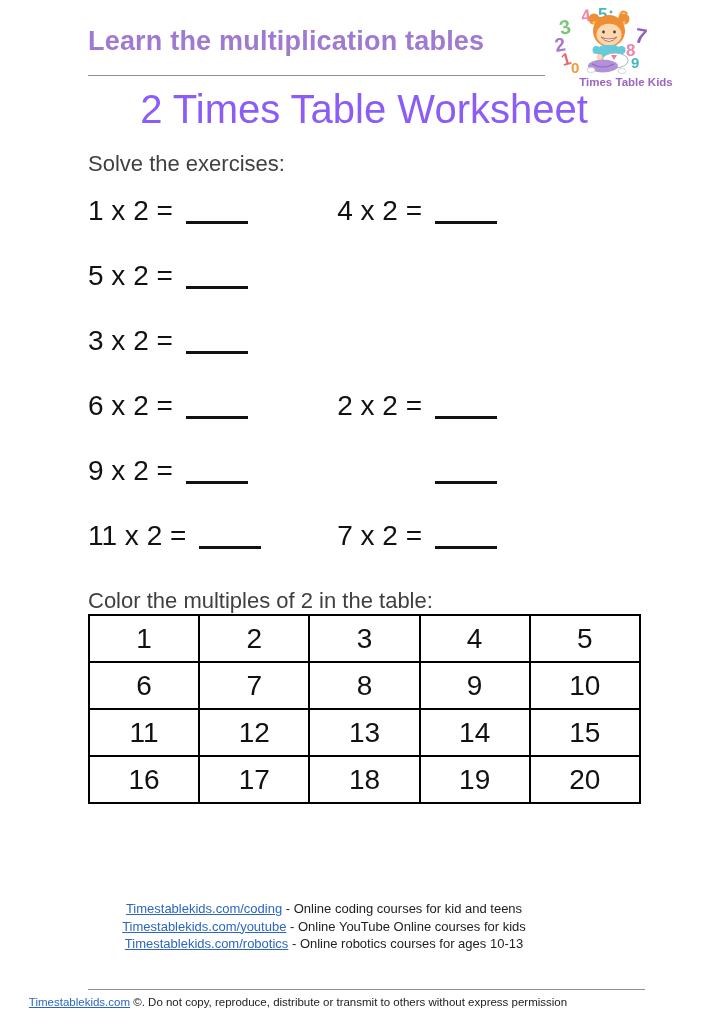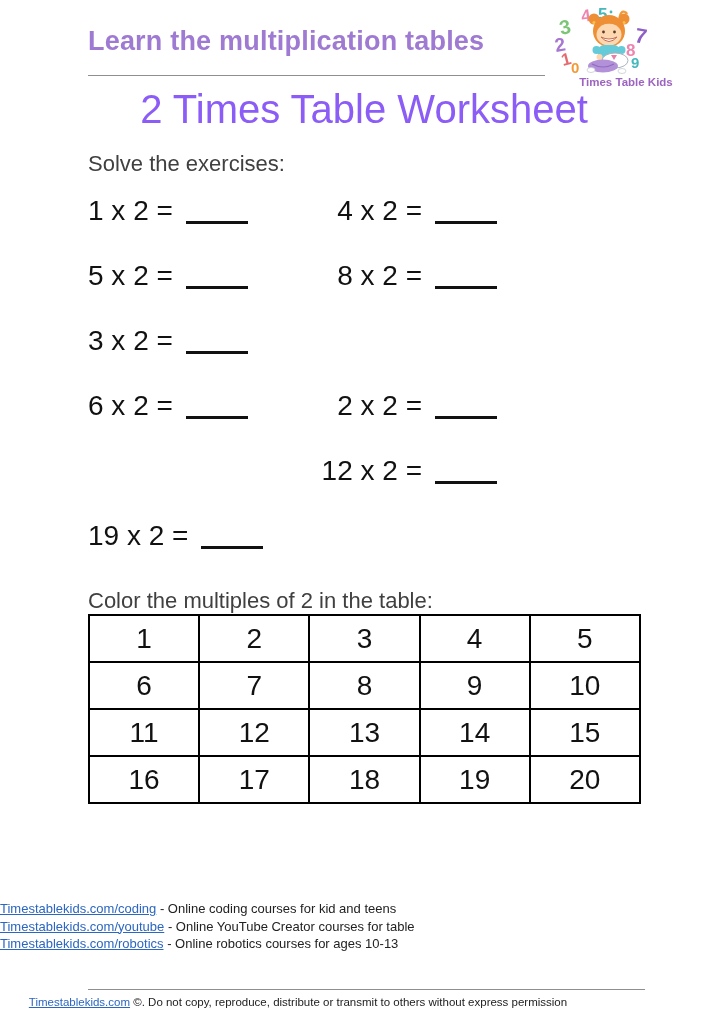--- a/index.html
+++ b/index.html
@@ -89,20 +89,21 @@
     font-size: 28px;
     padding: 0;
     background: #fff;
   }
 
   
   .links {
     position: absolute;
     left: 0; top: 900px;
     width: 648px;
+    text-align: center;
     font-size: 13px;
     line-height: 17.5px;
     color: #222;
   }
   .links a, .copyright a {
     color: var(--link, #2b66c2);
     text-decoration: underline;
     cursor: pointer;
   }
   .rule-bottom {
@@ -176,34 +177,35 @@
 
   <div class="section-label label-solve">Solve the exercises:</div>
 
   <div class="exercises">
     <div class="ex-row">
       <span class="ex-left"><span>1 x 2 =</span><span class="blank"></span></span>
       <span class="ex-right"><span>4 x 2 =</span><span class="blank"></span></span>
     </div>
     <div class="ex-row">
       <span class="ex-left"><span>5 x 2 =</span><span class="blank"></span></span>
-      <span class="ex-right"><span>8 x 2 =</span><span class="blank"></span></span>
     </div>
     <div class="ex-row">
       <span class="ex-left"><span>3 x 2 =</span><span class="blank"></span></span>
     </div>
     <div class="ex-row">
       <span class="ex-left"><span>6 x 2 =</span><span class="blank"></span></span>
       <span class="ex-right"><span>2 x 2 =</span><span class="blank"></span></span>
     </div>
     <div class="ex-row">
-      <span class="ex-right"><span>12 x 2 =</span><span class="blank"></span></span>
-    </div>
-    <div class="ex-row">
-      <span class="ex-left"><span>19 x 2 =</span><span class="blank"></span></span>
+      <span class="ex-left"><span>9 x 2 =</span><span class="blank"></span></span>
+      <span class="ex-right"><span class="blank"></span></span>
+    </div>
+    <div class="ex-row">
+      <span class="ex-left"><span>11 x 2 =</span><span class="blank"></span></span>
+      <span class="ex-right"><span>7 x 2 =</span><span class="blank"></span></span>
     </div>
   </div>
 
   <div class="section-label label-grid">Color the multiples of 2 in the table:</div>
 
   <table class="grid-table">
     <tbody>
       <tr>
         <td>1</td>
         <td>2</td>
@@ -230,21 +232,21 @@
         <td>17</td>
         <td>18</td>
         <td>19</td>
         <td>20</td>
       </tr>
     </tbody>
   </table>
 
   <div class="links">
     <div><a>Timestablekids.com/coding</a><span> - Online coding courses for kid and teens</span></div>
-    <div><a>Timestablekids.com/youtube</a><span> - Online YouTube Creator courses for table</span></div>
+    <div><a>Timestablekids.com/youtube</a><span> - Online YouTube Online courses for kids</span></div>
     <div><a>Timestablekids.com/robotics</a><span> - Online robotics courses for ages 10-13</span></div>
   </div>
 
   <div class="rule-bottom"></div>
 
   <div class="copyright"><a>Timestablekids.com</a><span> ©. Do not copy, reproduce, distribute or transmit to others without express permission</span></div>
 
 </div>
 
 </body></html>

